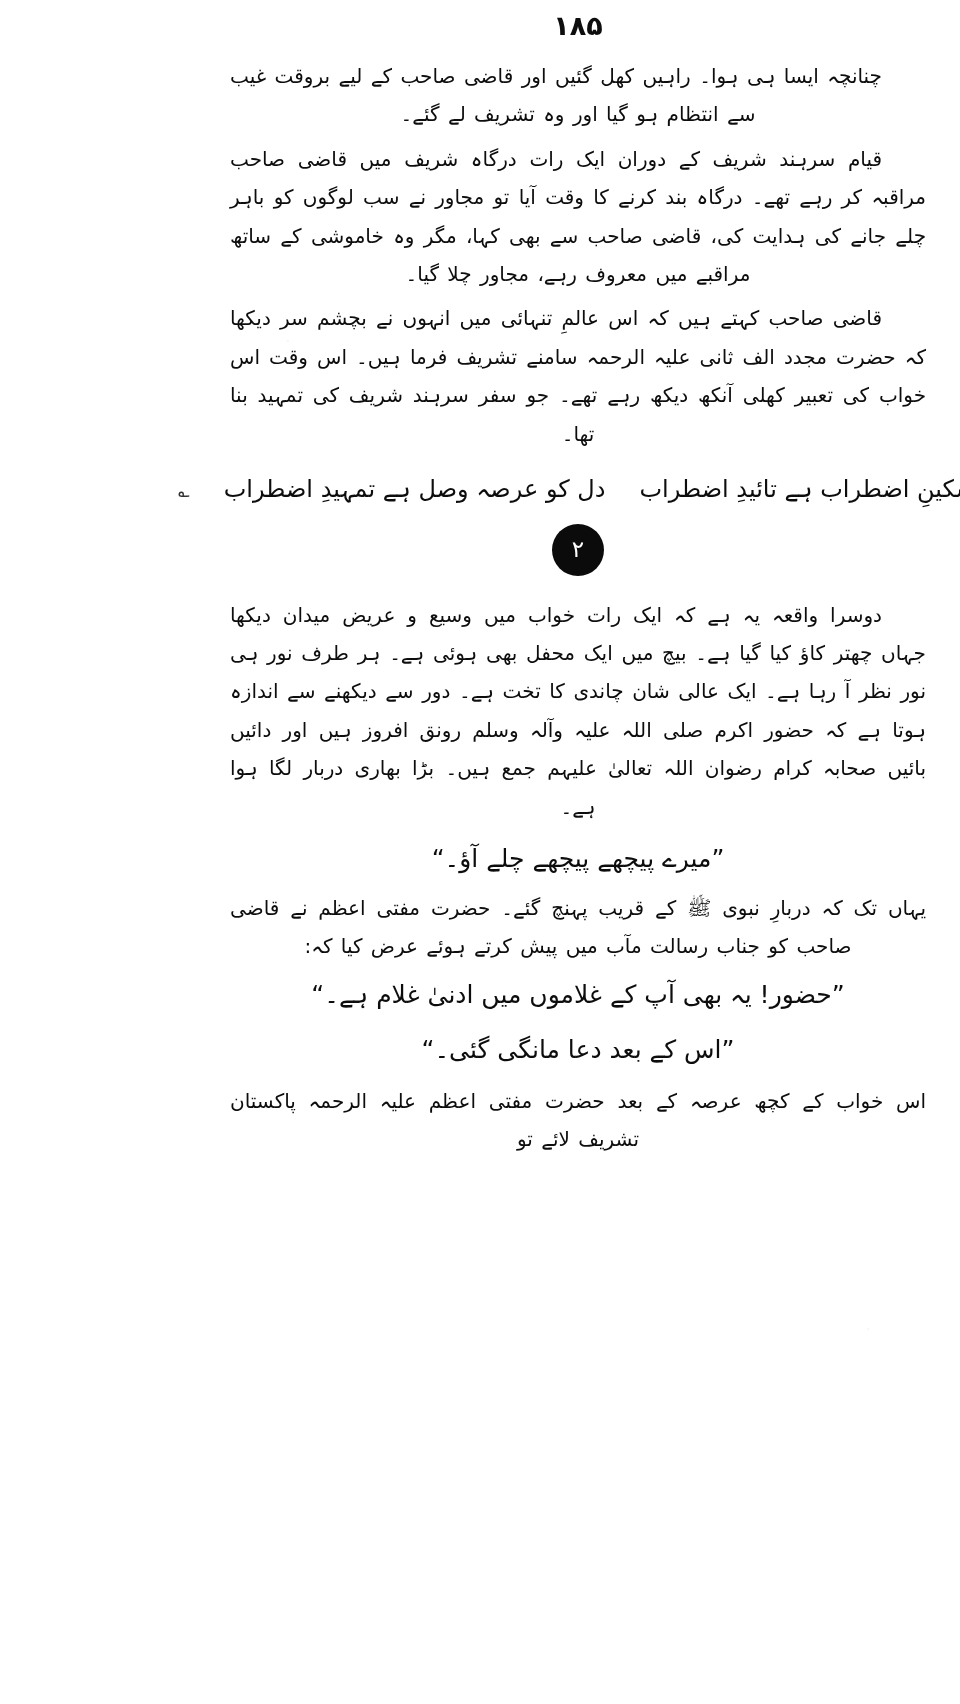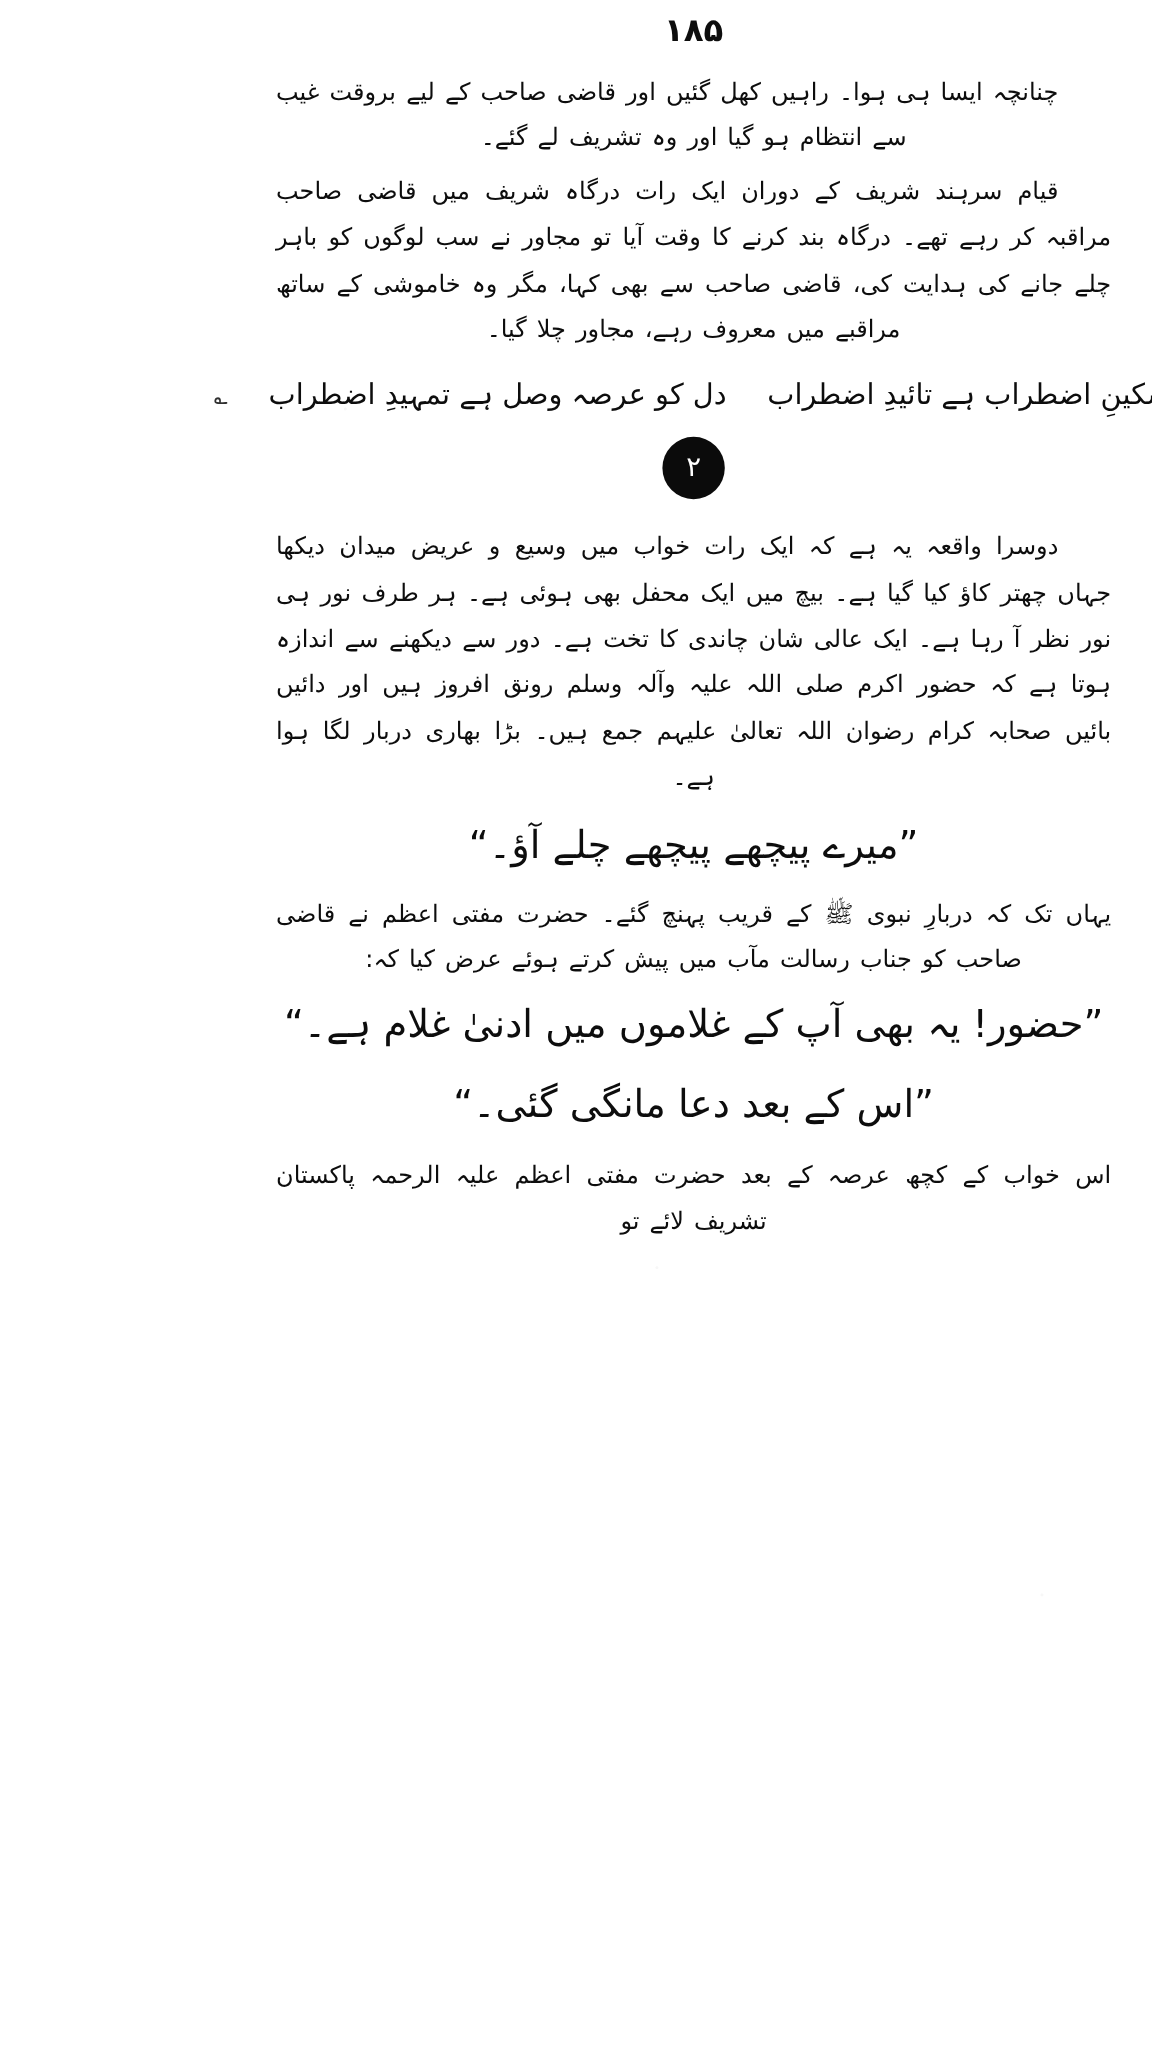--- a/index.html
+++ b/index.html
@@ -87,21 +87,21 @@
     color: #fff;
     display: flex;
     align-items: center;
     justify-content: center;
     font-size: 23px;
     line-height: 1;
     font-family: "DejaVu Sans", sans-serif;
   }
   .quote-line {
     text-align: center;
-    font-size: 32px;
+    font-size: 25px;
     margin: 10px 0 8px 0;
     line-height: 1.8;
   }
   .quote-line.small-gap {
     margin: 6px 0 10px 0;
   }
   .tail {
     margin-top: 4px;
   }
 </style>
@@ -111,20 +111,21 @@
 <div class="page">
 
   <div class="page-number urdu">۱۸۵</div>
 
   <div class="urdu">
 
     <p class="para indent">چنانچہ ایسا ہی ہوا۔ راہیں کھل گئیں اور قاضی صاحب کے لیے بروقت غیب سے انتظام ہو گیا اور وہ تشریف لے گئے۔</p>
 
     <p class="para indent">قیام سرہند شریف کے دوران ایک رات درگاہ شریف میں قاضی صاحب مراقبہ کر رہے تھے۔ درگاہ بند کرنے کا وقت آیا تو مجاور نے سب لوگوں کو باہر چلے جانے کی ہدایت کی، قاضی صاحب سے بھی کہا، مگر وہ خاموشی کے ساتھ مراقبے میں معروف رہے، مجاور چلا گیا۔</p>
 
+    <p class="para indent">قاضی صاحب کہتے ہیں کہ اس عالمِ تنہائی میں انہوں نے بچشم سر دیکھا کہ حضرت مجدد الف ثانی علیہ الرحمہ سامنے تشریف فرما ہیں۔ اس وقت اس خواب کی تعبیر کھلی آنکھ دیکھ رہے تھے۔ جو سفر سرہند شریف کی تمہید بنا تھا۔</p>
 
     <div class="couplet">
       <span class="bullet">؎</span>
       <span class="hemistich">دل کو عرصہ وصل ہے تمہیدِ اضطراب</span>
       <span class="hemistich">تسکینِ اضطراب ہے تائیدِ اضطراب</span>
     </div>
 
     <div class="section-marker">
       <span class="disc">۲</span>
     </div>

